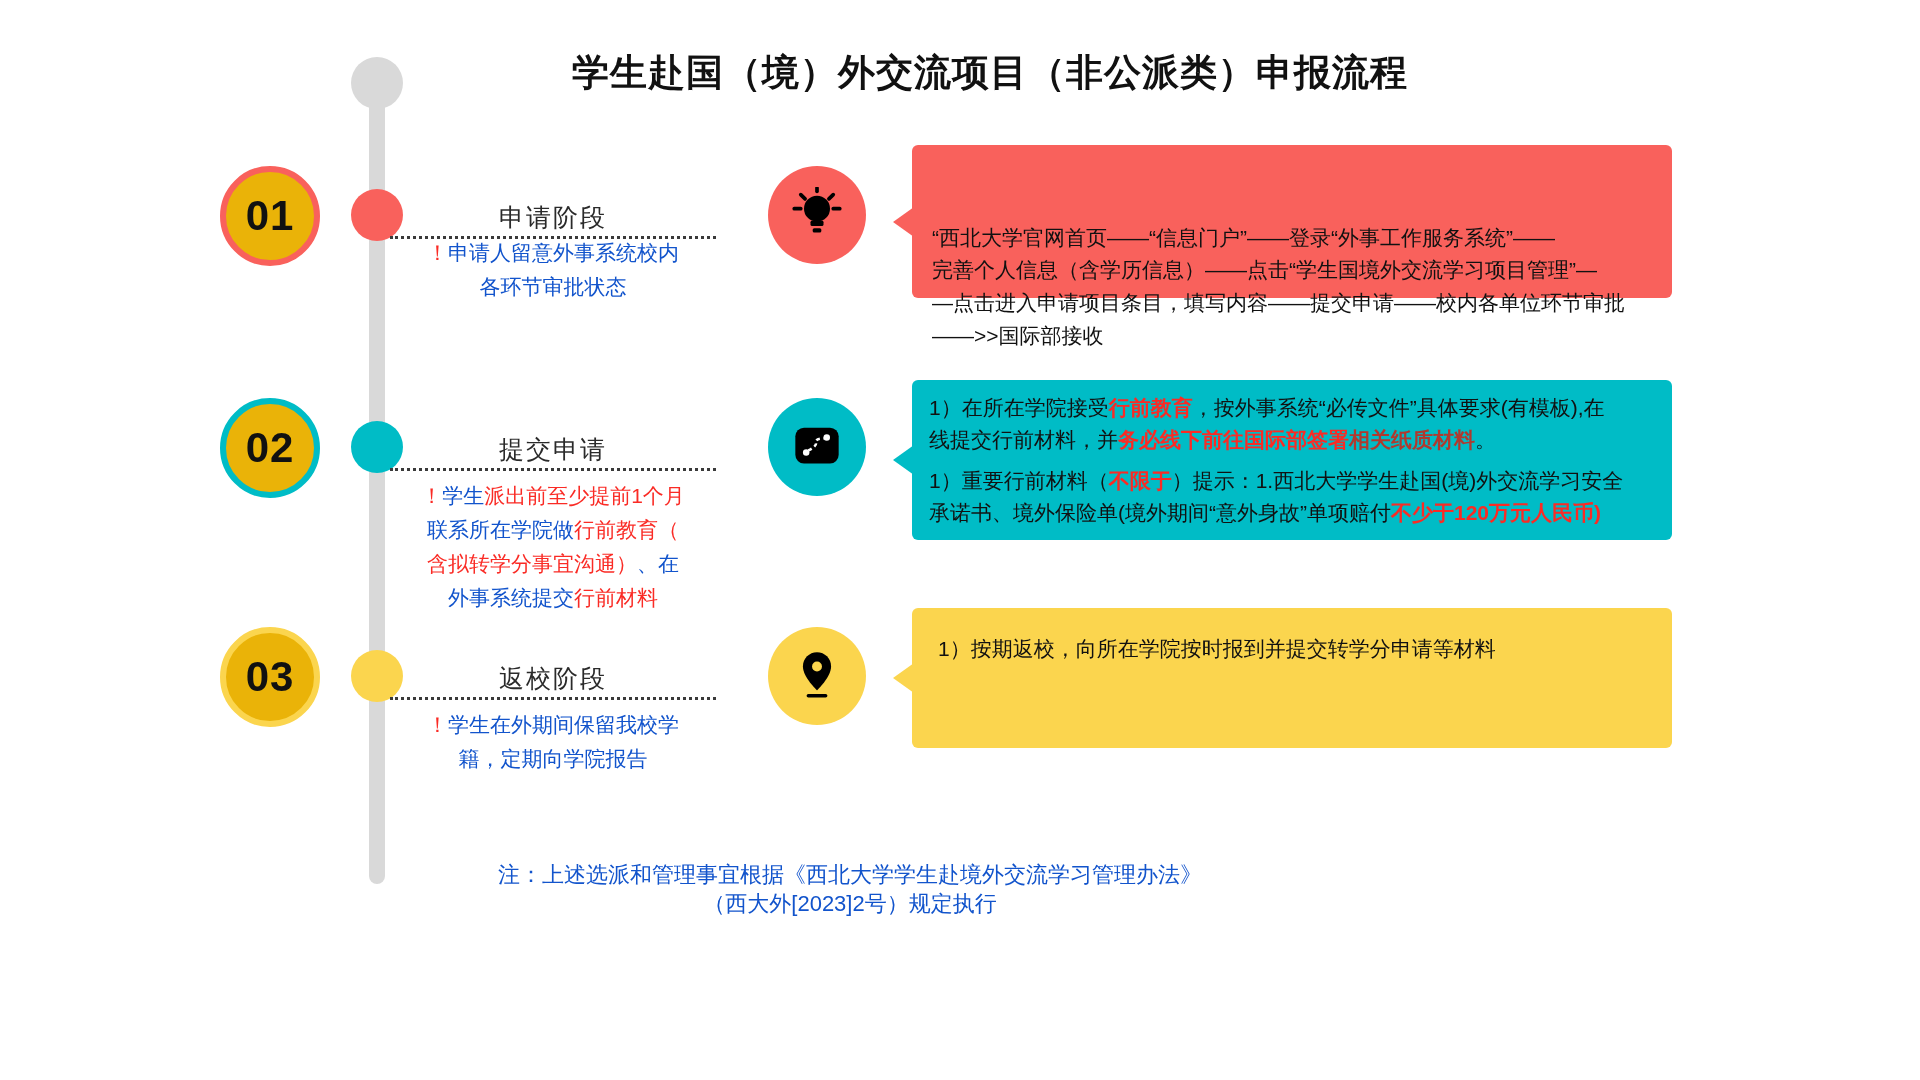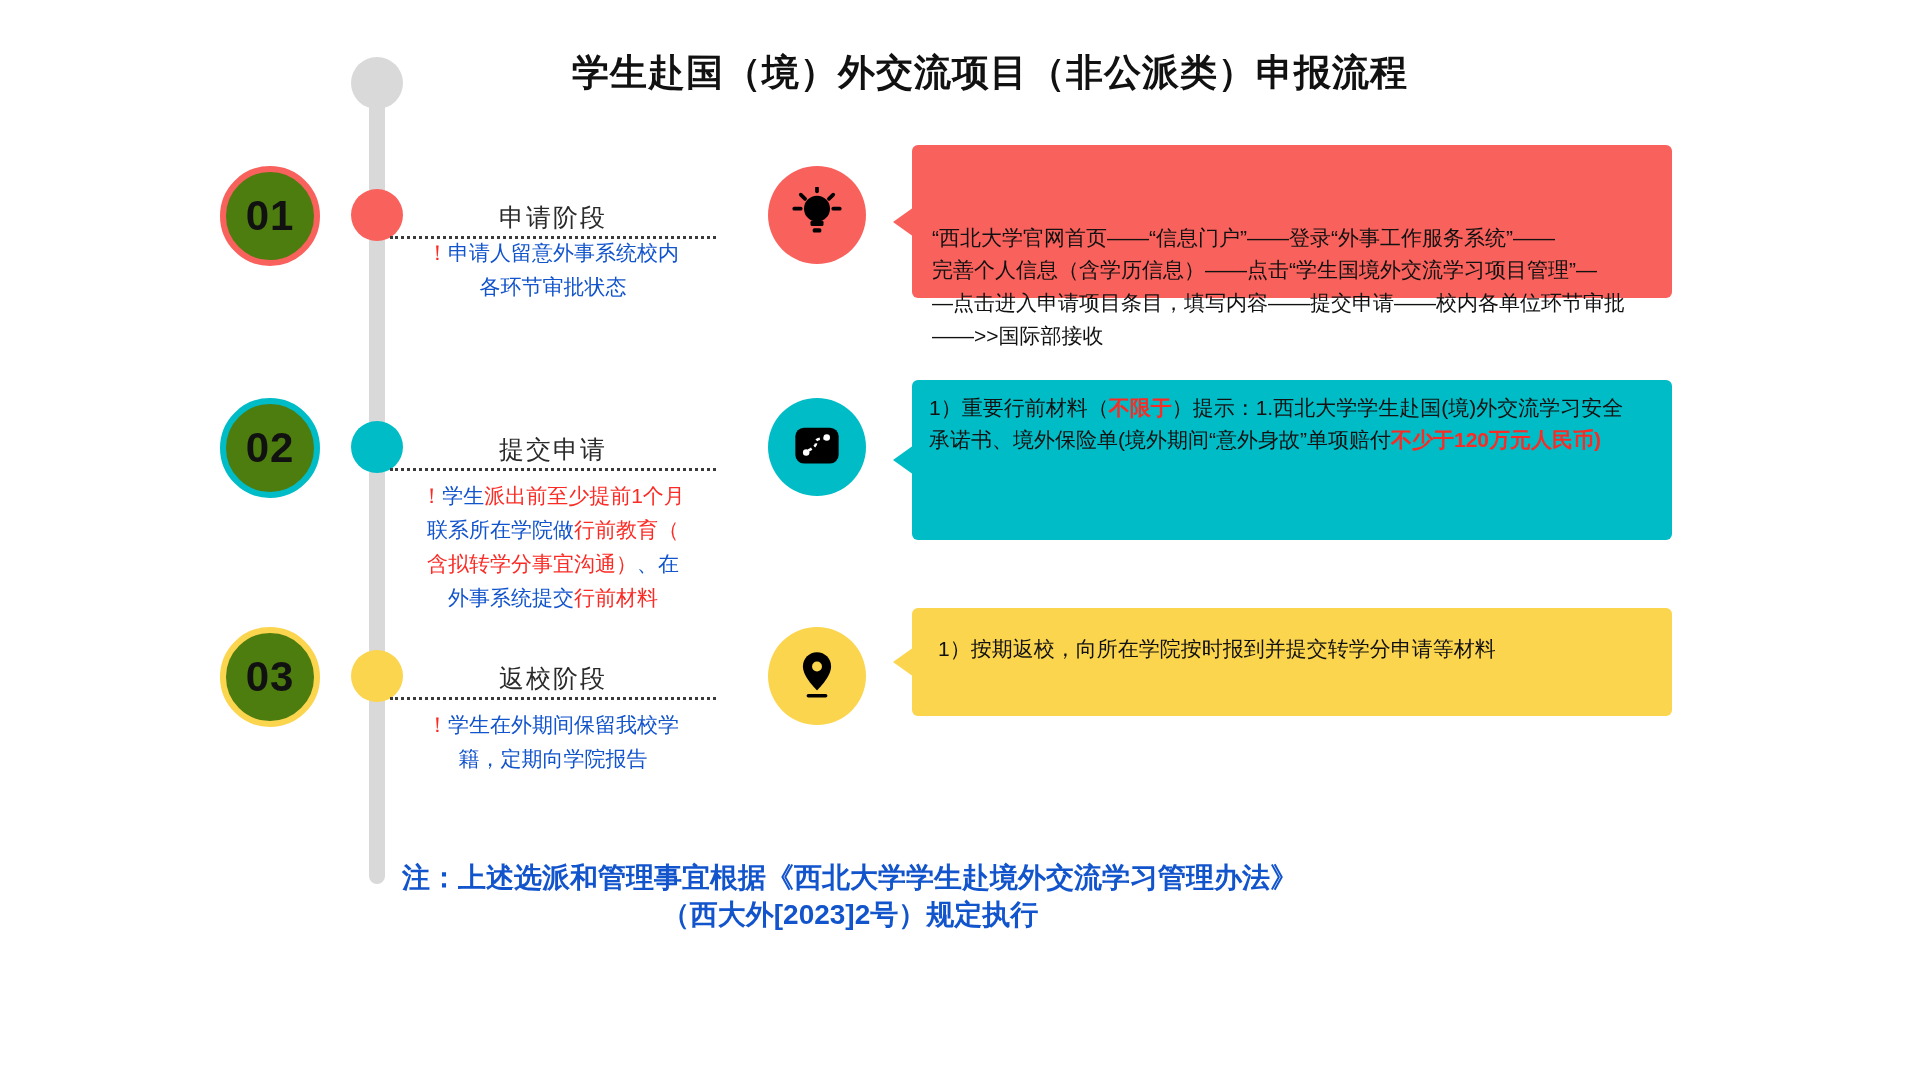--- a/index.html
+++ b/index.html
@@ -14,21 +14,21 @@
     left:70px;top:48px;width:1840px;text-align:center;
     font-size:37px;font-weight:700;color:#111;letter-spacing:1px;
   }
   
   .timeline-bar{left:369px;top:58px;width:16px;height:826px;border-radius:9px;}
   .timeline-start{left:351px;top:57px;width:52px;height:52px;border-radius:50%;}
   .tl-dot{width:52px;height:52px;border-radius:50%;left:351px;}
   .dot1{top:189px;} .dot2{top:421px;} .dot3{top:650px;}
   
   .num-circle{
-    width:88px;height:88px;border-radius:50%;background:#4d7c0f;
+    width:88px;height:88px;border-radius:50%;background:#eab308;
     border:6px solid #000;left:220px;display:flex;align-items:center;justify-content:center;
     font-size:42px;font-weight:700;color:#111;letter-spacing:1px;
   }
   .num1{top:166px;} .num2{top:398px;} .num3{top:627px;}
   
   .stage-label{
     left:390px;width:326px;text-align:center;font-size:25px;font-weight:500;color:#2a2a2a;letter-spacing:2px;
   }
   .lab1{top:201px;} .lab2{top:433px;} .lab3{top:662px;}
   .dotted-rule{left:390px;width:326px;border-bottom:3px dotted #3a3a3a;height:0;}
@@ -50,27 +50,27 @@
   }
   .bubble .tail{
     position:absolute;left:-19px;top:50%;transform:translateY(-50%);
     width:0;height:0;border-top:15px solid transparent;border-bottom:15px solid transparent;
     border-right:21px solid #000;
   }
   .bubble1{top:145px;height:153px;padding:11px 20px;font-size:21px;line-height:1.56;white-space:pre-line;}
   .bubble2{top:380px;height:160px;padding:12px 17px;font-size:21px;line-height:1.5;}
   .bubble2 p{margin:0 0 10px 0;white-space:pre-line;}
   .bubble2 p:last-child{margin:0;}
-  .bubble3{top:608px;height:108px;padding:27px 26px;font-size:21px;}
+  .bubble3{top:608px;height:140px;padding:27px 26px;font-size:21px;}
   .bubble3 .yline{margin:0 0 35px 0;}
   .bubble3 .yline:last-child{margin:0;}
   
   .footer-note{
     left:0;top:860px;width:1604px;box-sizing:border-box;padding-left:96px;
-    text-align:center;font-size:28px;font-weight:700;line-height:1.32;white-space:pre-line;
+    text-align:center;font-size:22px;font-weight:400;line-height:1.32;white-space:pre-line;
   }
 </style>
 </head>
 <body>
 
 <div class="abs page-title">学生赴国（境）外交流项目（非公派类）申报流程</div>
 
 <div class="abs timeline-bar" style="background-color: rgb(217, 217, 217);"></div>
 <div class="abs timeline-start" style="background-color: rgb(217, 217, 217);"></div>
 
@@ -121,20 +121,22 @@
     <svg width="52" height="52" viewBox="0 0 48 48">
       <rect x="4" y="8" width="40" height="33" rx="8" fill="#000"></rect>
       <circle cx="14" cy="31" r="3" fill="#fff"></circle>
       <circle cx="33" cy="17" r="3" fill="#fff"></circle>
       <path d="M16 29 Q24 25 23 22 Q22 18 30 18" fill="none" stroke="#fff" stroke-width="2.4" stroke-dasharray="3.5 3"></path>
     </svg>
   </span>
 </div>
 <div class="abs bubble bubble2" style="background-color: rgb(0, 188, 198);">
   <div class="tail" style="border-right-color: rgb(0, 188, 198);"></div>
+  <p><span>1）在所在学院接受</span><span style="color: rgb(250, 43, 37); font-weight: 700;">行前教育</span><span>，按外事系统“必传文件”具体要求(有模板),在
+线提交行前材料，并</span><span style="color: rgb(250, 43, 37); font-weight: 700;">务必线下前往国际部签署</span><span style="color: rgb(176, 57, 46); font-weight: 700;">相关纸质材料</span><span>。</span></p>
   <p><span>1）重要行前材料（</span><span style="color: rgb(250, 43, 37); font-weight: 700;">不限于</span><span>）提示：1.西北大学学生赴国(境)外交流学习安全
 承诺书、境外保险单(境外期间“意外身故”单项赔付</span><span style="color: rgb(250, 43, 37); font-weight: 700;">不少于120万元人民币)</span></p>
 </div>
 
 <div class="abs num-circle num3" style="border-color: rgb(251, 213, 78);">
   <span>03</span>
 </div>
 <div class="abs tl-dot dot3" style="background-color: rgb(251, 213, 78);"></div>
 <div class="abs stage-label lab3">返校阶段</div>
 <div class="abs dotted-rule rule3"></div>

